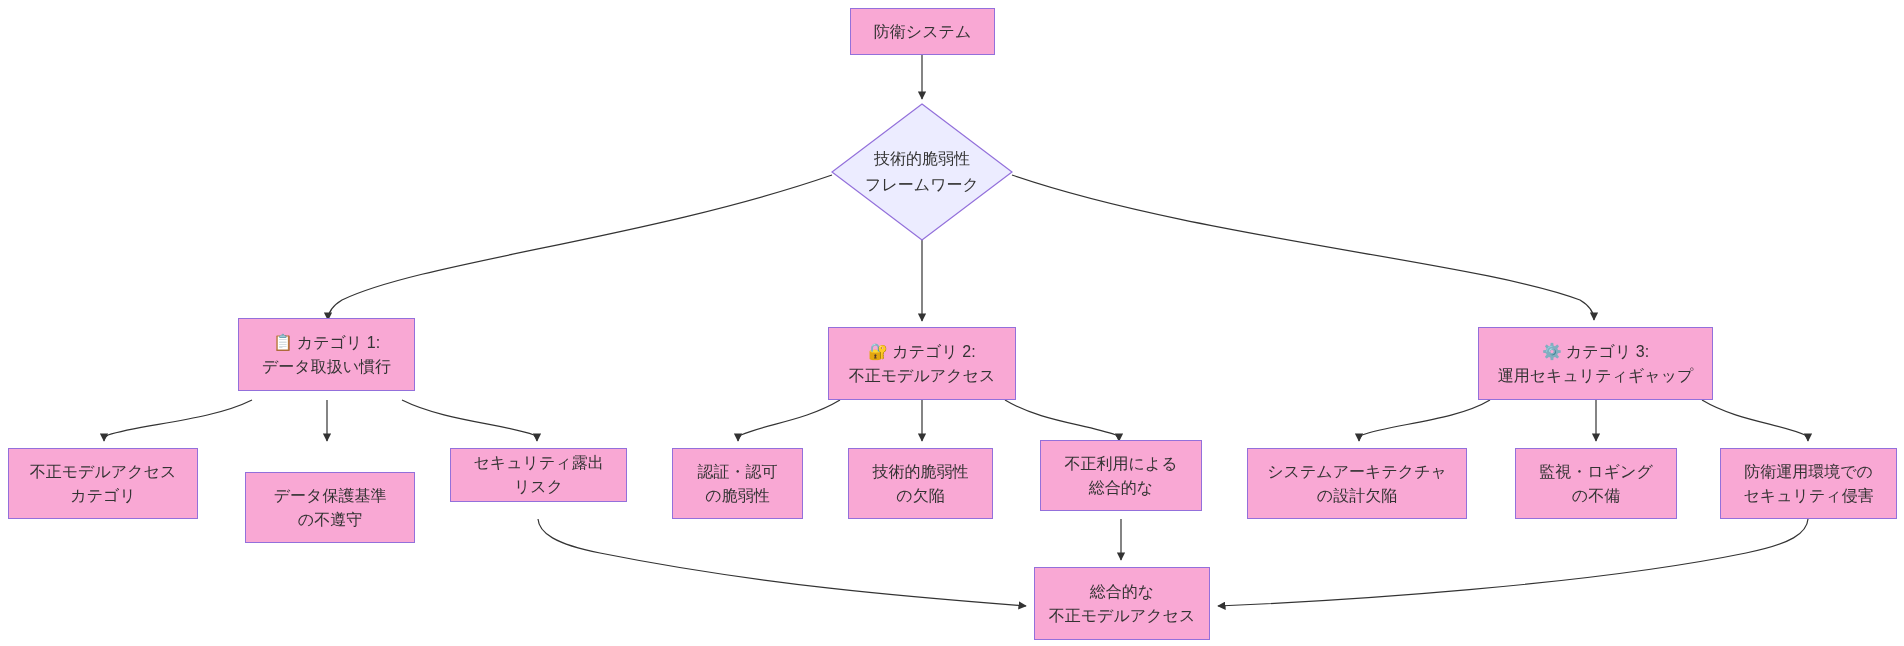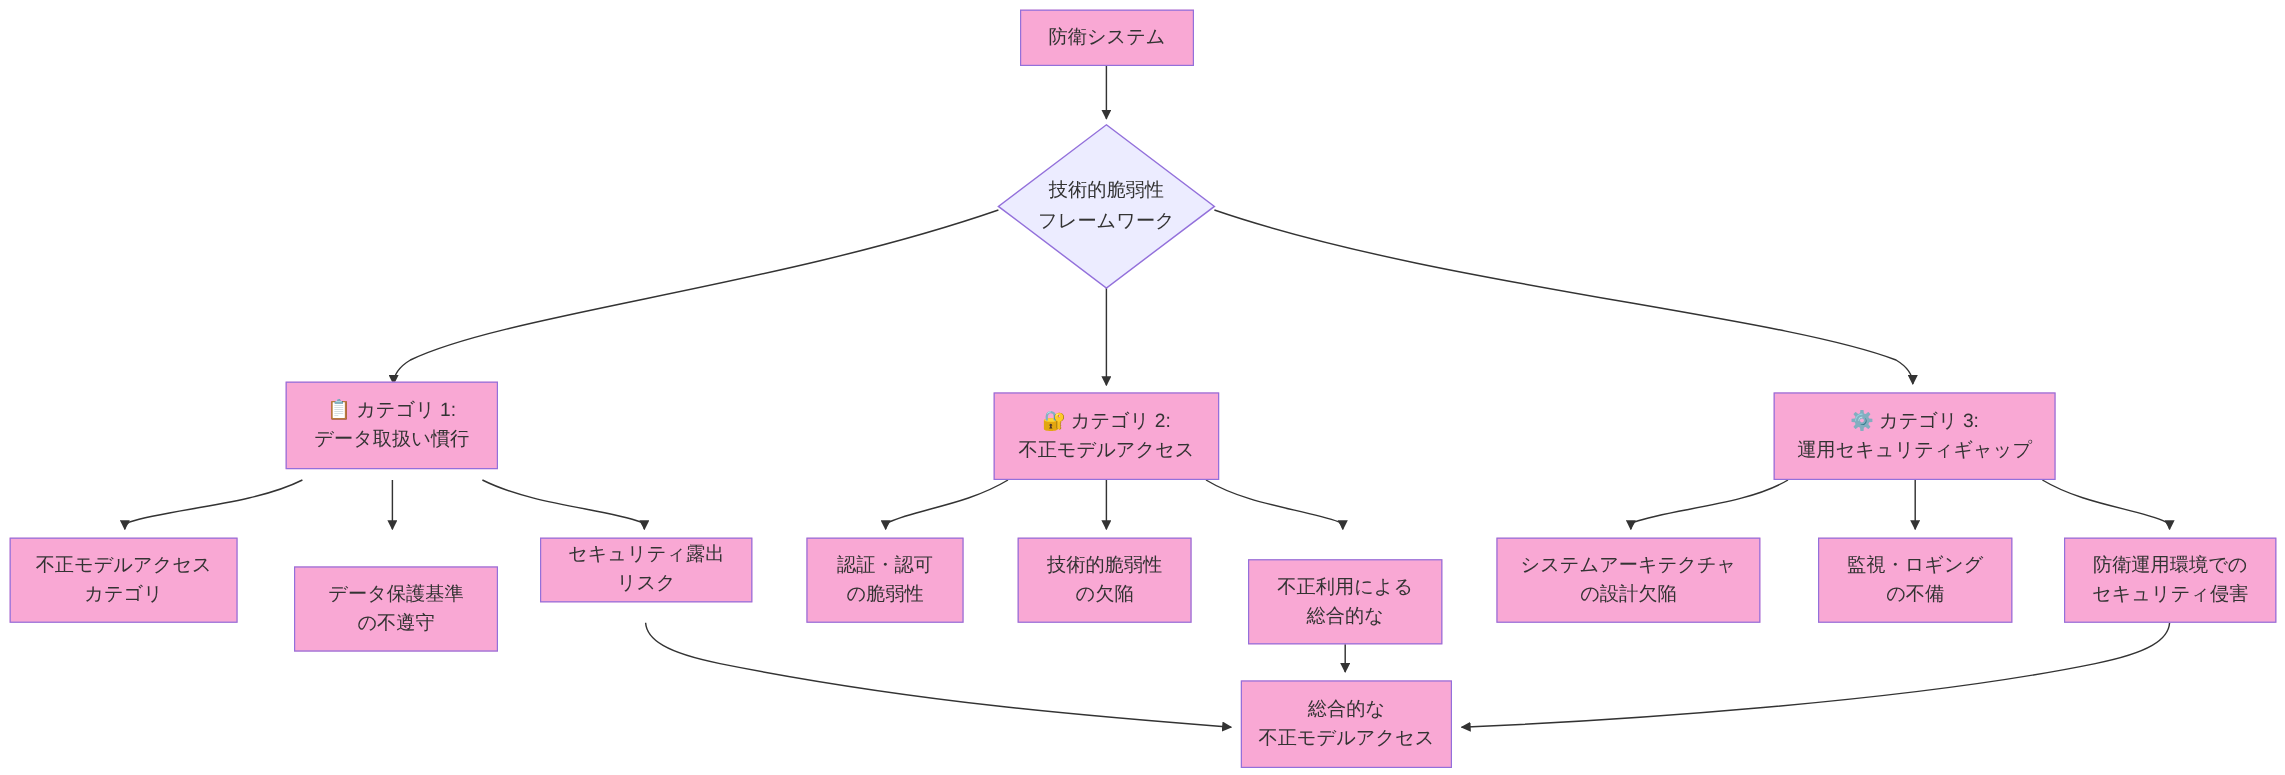--- a/index.html
+++ b/index.html
@@ -128,21 +128,21 @@
   <div class="node" style="left:672px;top:448px;width:131px;height:71px">
     <span>認証・認可</span>
     <span>の脆弱性</span>
   </div>
 
   <div class="node" style="left:848px;top:448px;width:145px;height:71px">
     <span>技術的脆弱性</span>
     <span>の欠陥</span>
   </div>
 
-  <div class="node" style="left:1040px;top:466px;width:162px;height:71px">
+  <div class="node" style="left:1040px;top:440px;width:162px;height:71px">
     <span>不正利用による</span>
     <span>総合的な</span>
   </div>
 
   <div class="node" style="left:1247px;top:448px;width:220px;height:71px">
     <span>システムアーキテクチャ</span>
     <span>の設計欠陥</span>
   </div>
 
   <div class="node" style="left:1515px;top:448px;width:162px;height:71px">

